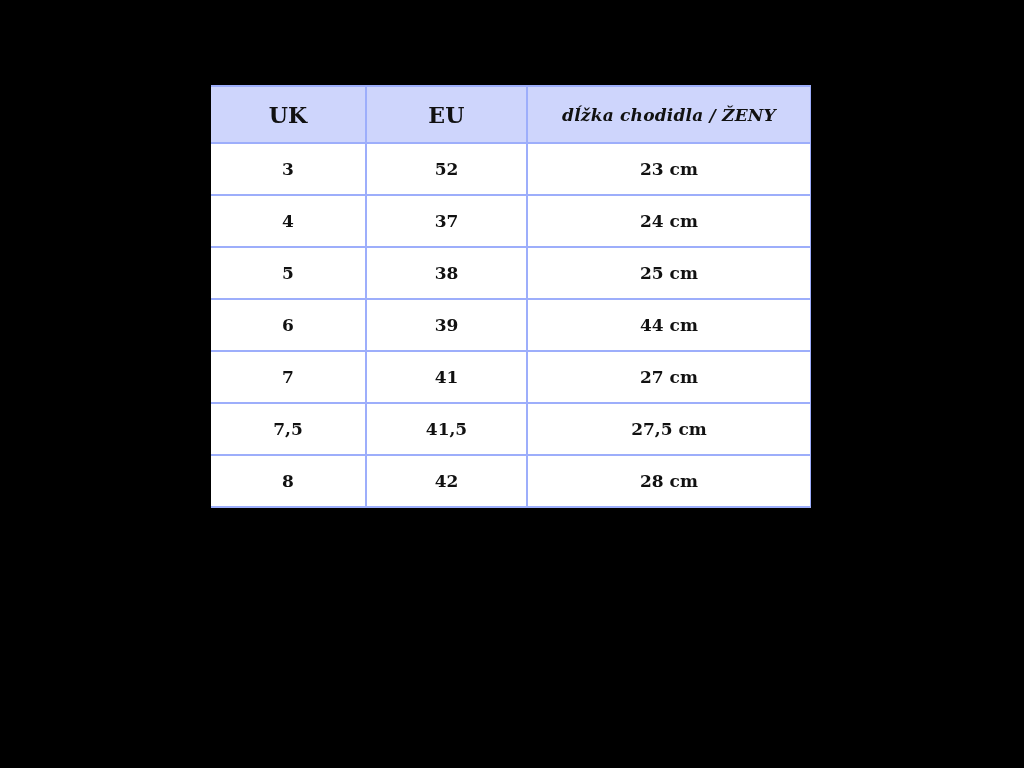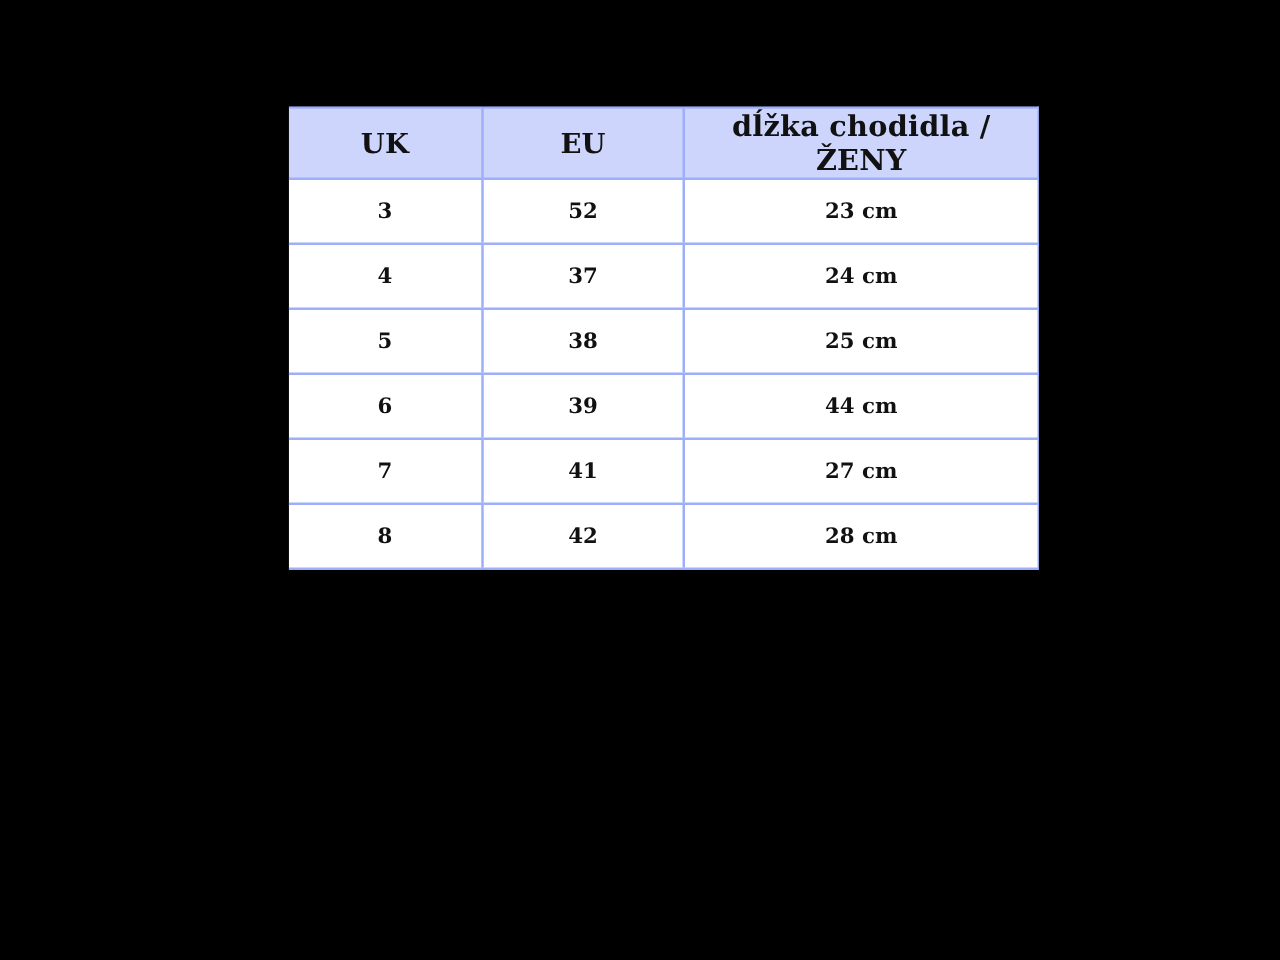--- a/index.html
+++ b/index.html
@@ -26,21 +26,20 @@
   }
 
   
   #size-table-wrap {
     position: absolute;
     left: 211px;
     top: 85px;
     width: 600px;
     height: 601px;   
     overflow: hidden;
-    margin-left: 20px;
   }
 
   table.size-table {
     border-collapse: collapse;
     table-layout: fixed;
     width: 600px;
     border-spacing: 0;
   }
 
   table.size-table col.col-uk  { width: 155px; }
@@ -73,21 +72,22 @@
   }
 
   table.size-table thead th {
     background: #CED5FC;
     height: 55px;
     font-size: 22px;
     font-weight: bold;
     letter-spacing: 0.2px;
   }
   table.size-table thead th.head-len {
-    font-size: 23px;
+    font-size: 17px;
+    font-style: italic;
   }
 
   table.size-table tbody td {
     height: 50px;
     font-size: 17px;
     font-weight: bold;
   }
 </style>
 </head>
 <body>
@@ -128,20 +128,25 @@
             <td>6</td>
             <td>39</td>
             <td>44 cm</td>
           </tr>
           <tr>
             <td>7</td>
             <td>41</td>
             <td>27 cm</td>
           </tr>
           <tr>
+            <td>7,5</td>
+            <td>41,5</td>
+            <td>27,5 cm</td>
+          </tr>
+          <tr>
             <td>8</td>
             <td>42</td>
             <td>28 cm</td>
           </tr>
         </tbody>
     </table>
   </div>
 
 </div>
 

